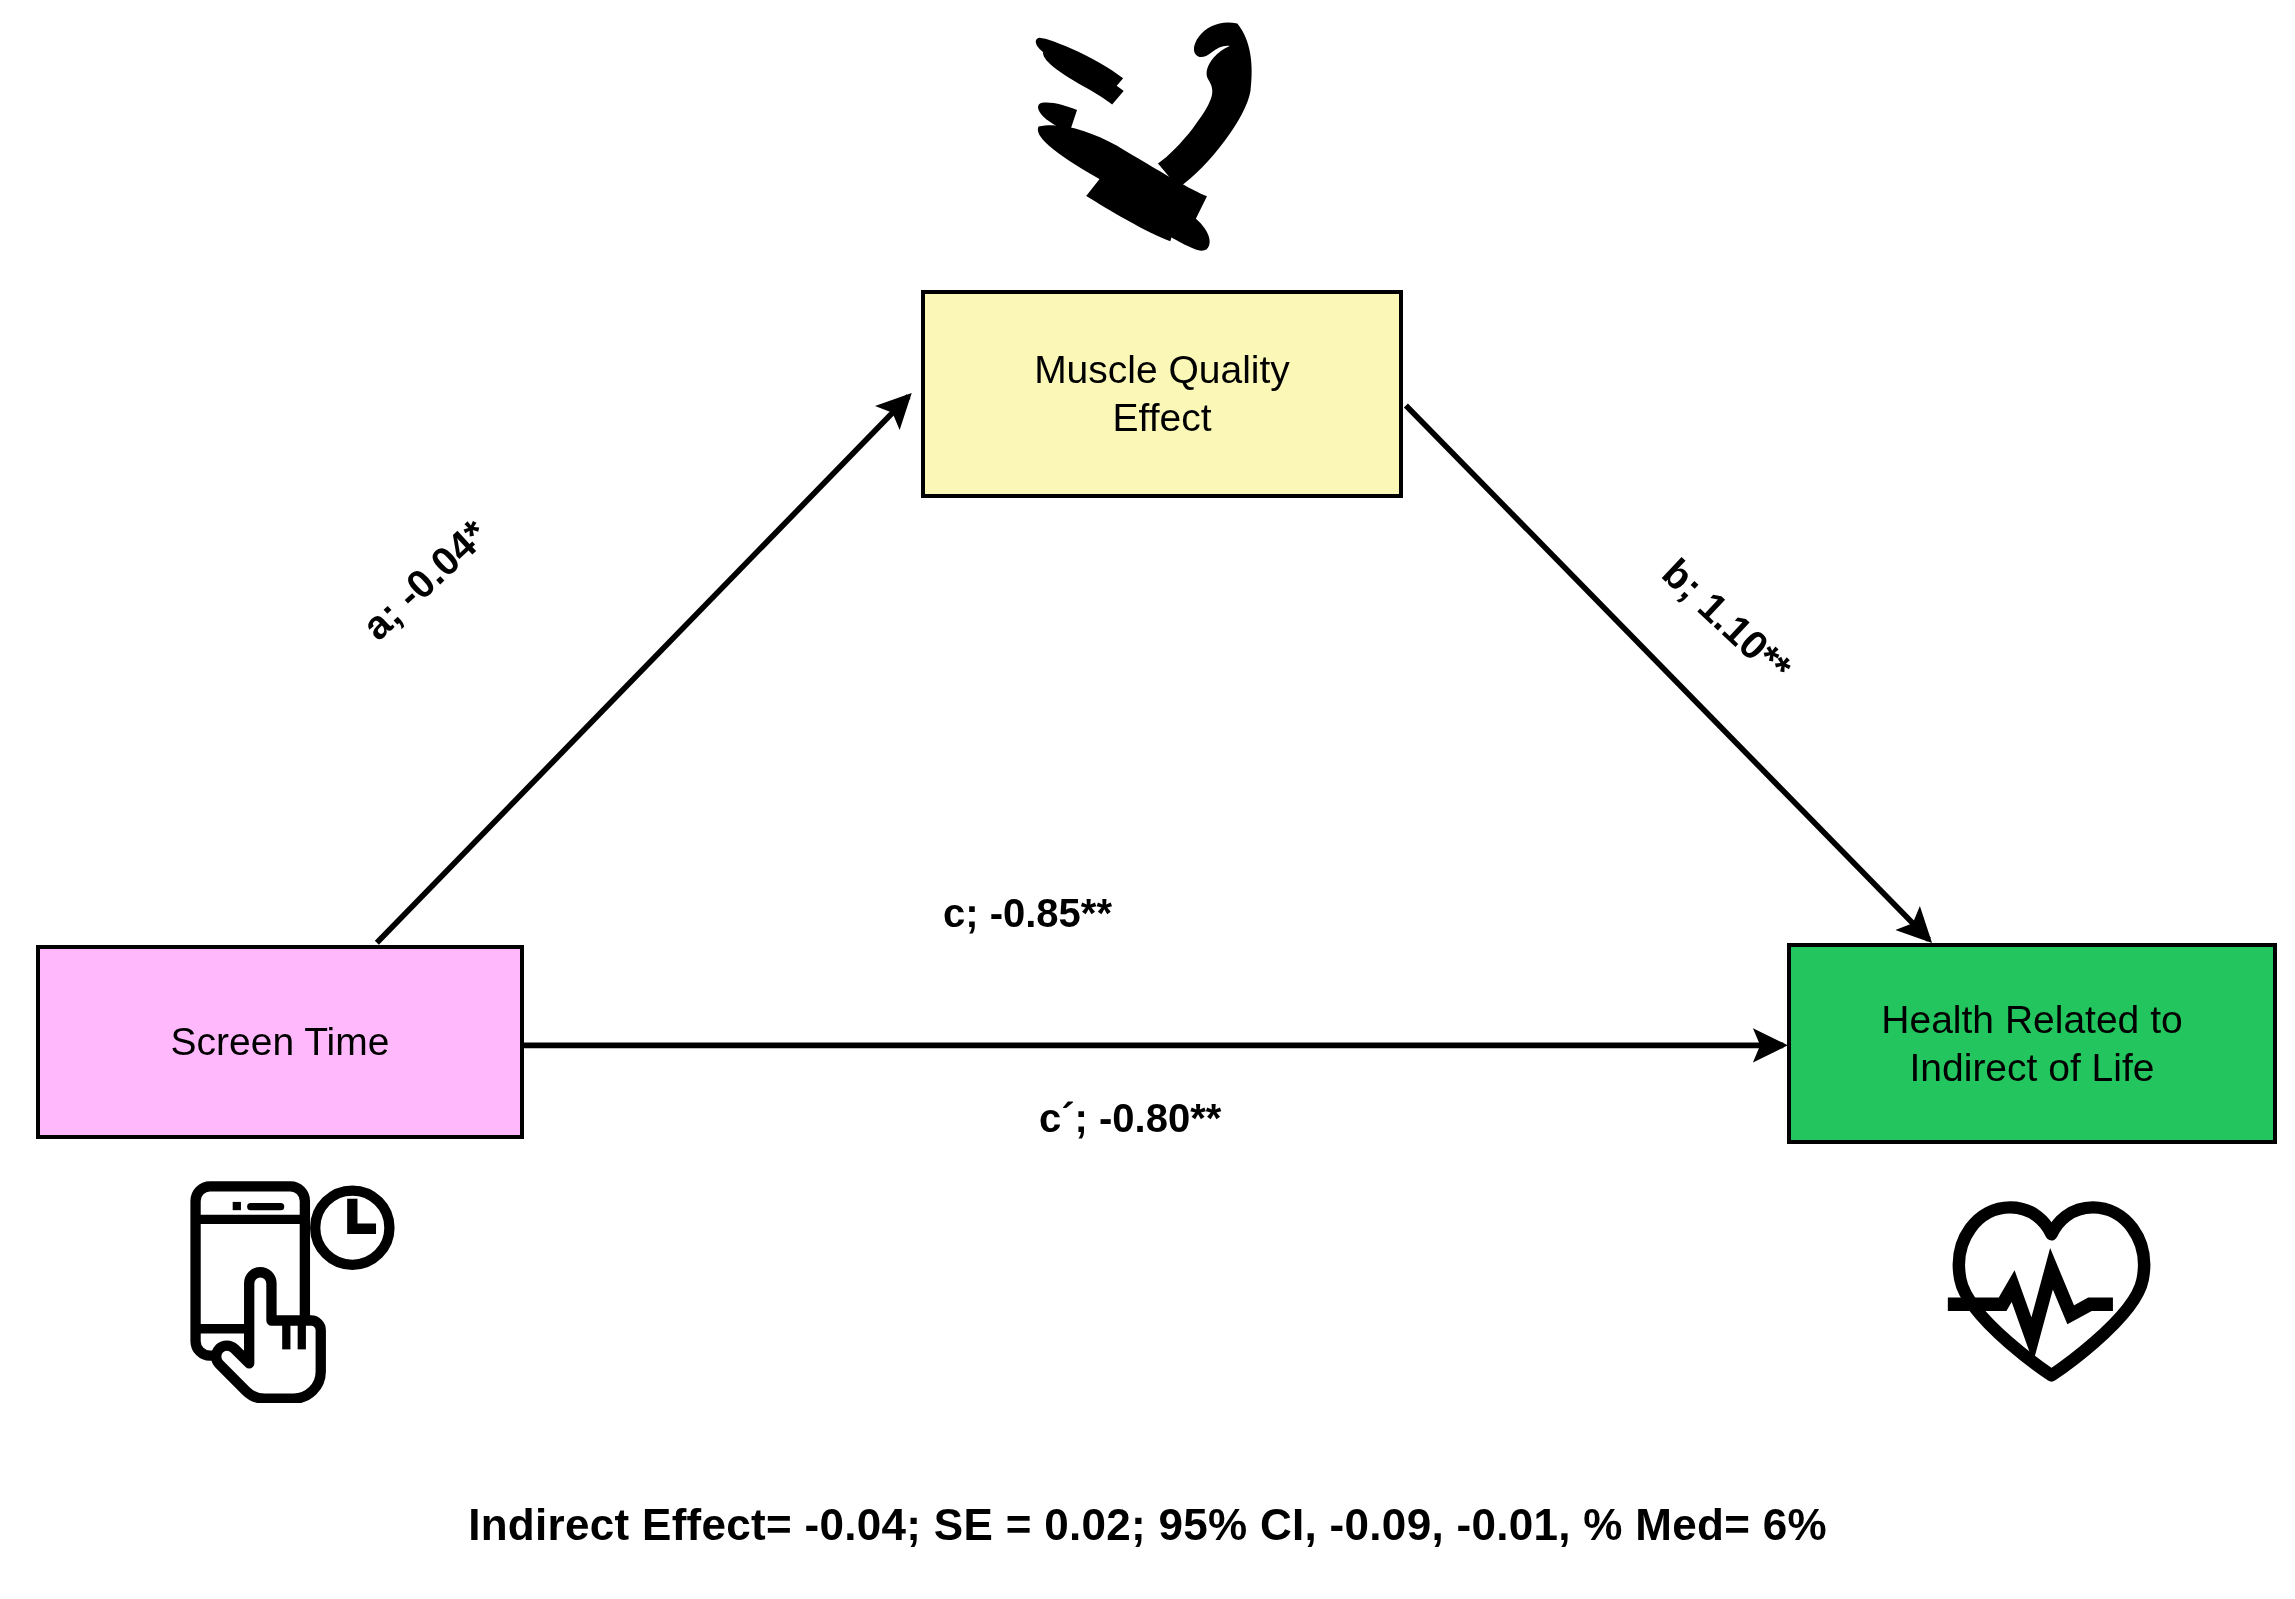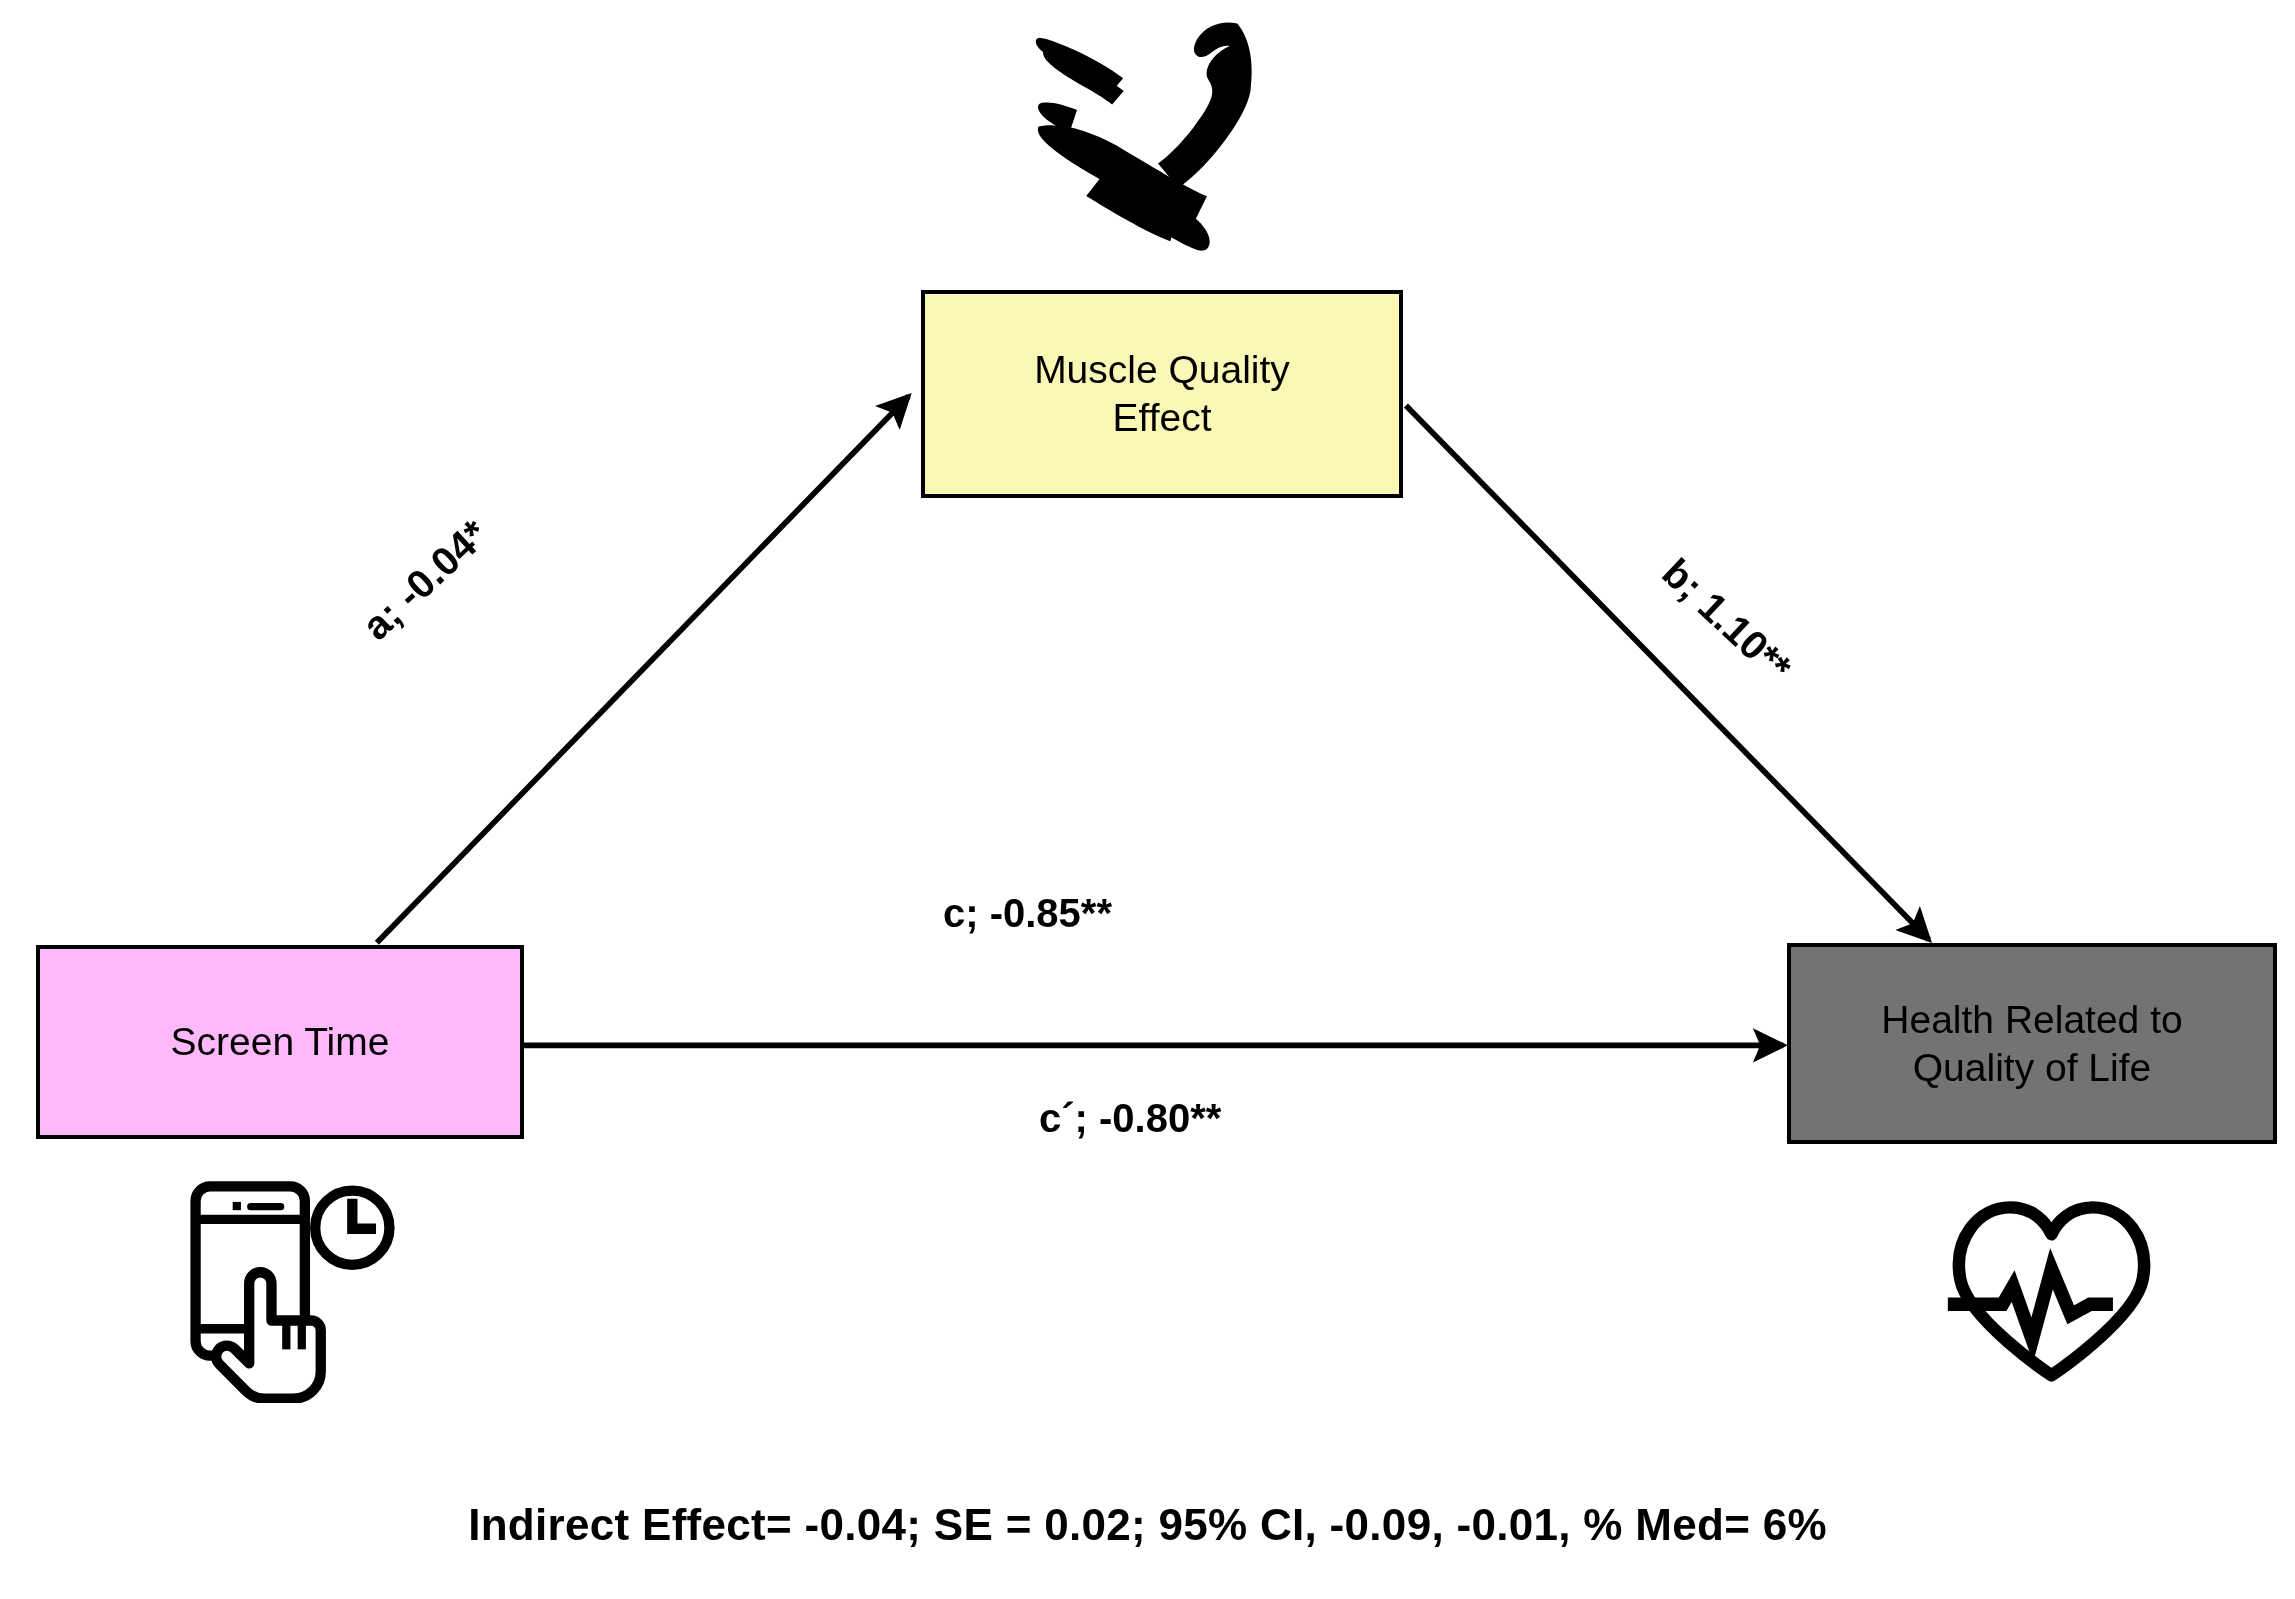--- a/index.html
+++ b/index.html
@@ -55,21 +55,21 @@
     top: 945px;
     width: 488px;
     height: 194px;
     background: #ffb8fb;
   }
   #box-outcome {
     left: 1787px;
     top: 943px;
     width: 490px;
     height: 201px;
-    background: #737373;
+    background: #22c55e;
   }
   .node-label {
     display: block;
     padding: 0 7.2px;
   }
 
   
   .path-label {
     position: absolute;
     color: #000000;
@@ -201,21 +201,21 @@
 
   <div class="node-box" id="box-mediator">
     <span class="node-label"><span>Muscle Quality</span><br><span>Effect</span></span>
   </div>
 
   <div class="node-box" id="box-predictor">
     <span class="node-label">Screen Time</span>
   </div>
 
   <div class="node-box" id="box-outcome">
-    <span class="node-label"><span>Health Related to</span><br><span>Quality of Life</span></span>
+    <span class="node-label"><span>Health Related to</span><br><span>Indirect of Life</span></span>
   </div>
 
   <div class="path-label" id="label-a">a; -0.04*</div>
   <div class="path-label" id="label-b">b; 1.10**</div>
   <div class="path-label" id="label-c">c; -0.85**</div>
   <div class="path-label" id="label-cprime">c´; -0.80**</div>
 
   <div id="caption">Indirect Effect= -0.04; SE = 0.02; 95% CI, -0.09, -0.01, % Med= 6%</div>
 
 </div>

